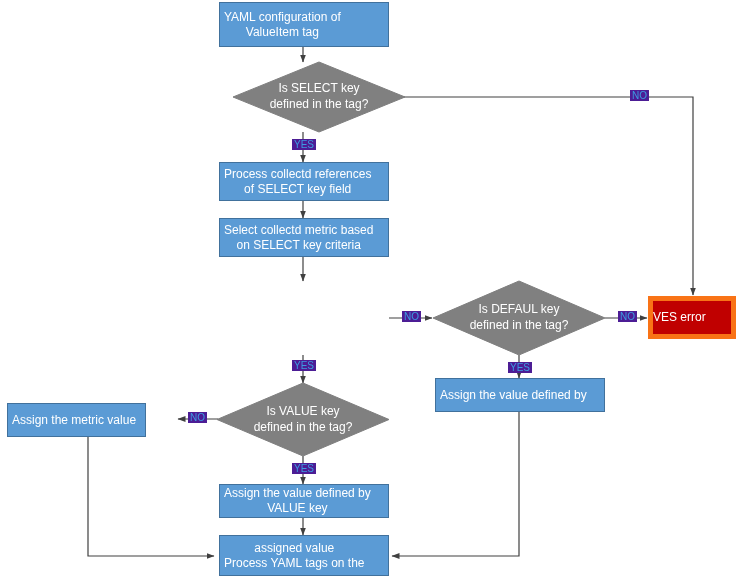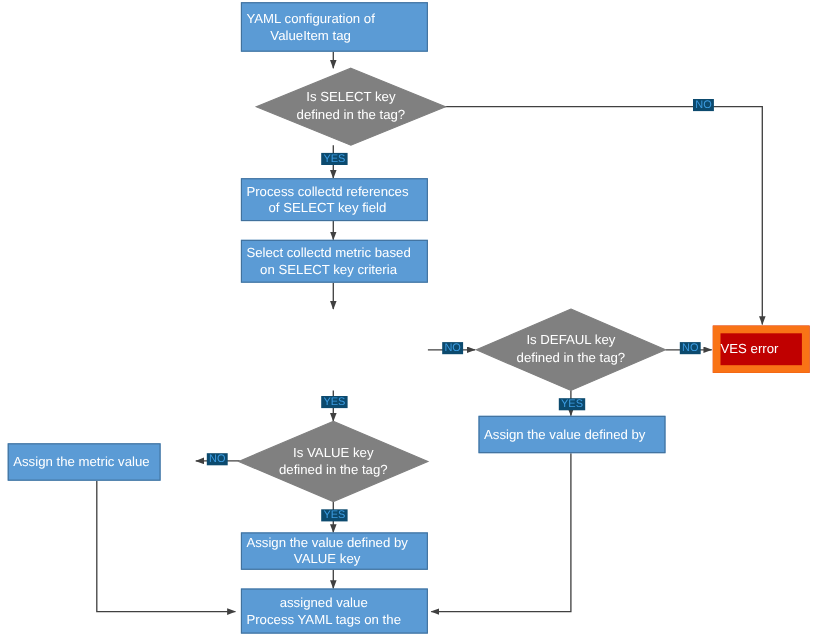--- a/index.html
+++ b/index.html
@@ -36,21 +36,21 @@
     z-index: 3;
   }
   .process {
     background: #5B9BD5;
     border: 1px solid #41719C;
     font-size: 12px;
     padding: 2px 4px;
   }
   .terminator-error {
     background: #C00000;
-    border: 7px solid #f97316;
+    border: 5px solid #f97316;
     font-size: 12px;
   }
   .decision-wrap {
     position: absolute;
     z-index: 3;
   }
   .decision-wrap svg {
     position: absolute;
     left: 0;
     top: 0;
@@ -68,21 +68,21 @@
     text-align: center;
     color: #ffffff;
     font-size: 12px;
     line-height: 1.3;
     pointer-events: none;
   }
   .edge-label {
     position: absolute;
     color: #3C9BE0;
     font-size: 10px;
-    background: #0c4a6e;
+    background: #4c1d95;
     padding: 0 2px;
     z-index: 4;
     white-space: nowrap;
   }
   .node-text {
     display: block;
   }
 </style>
 </head>
 <body>

